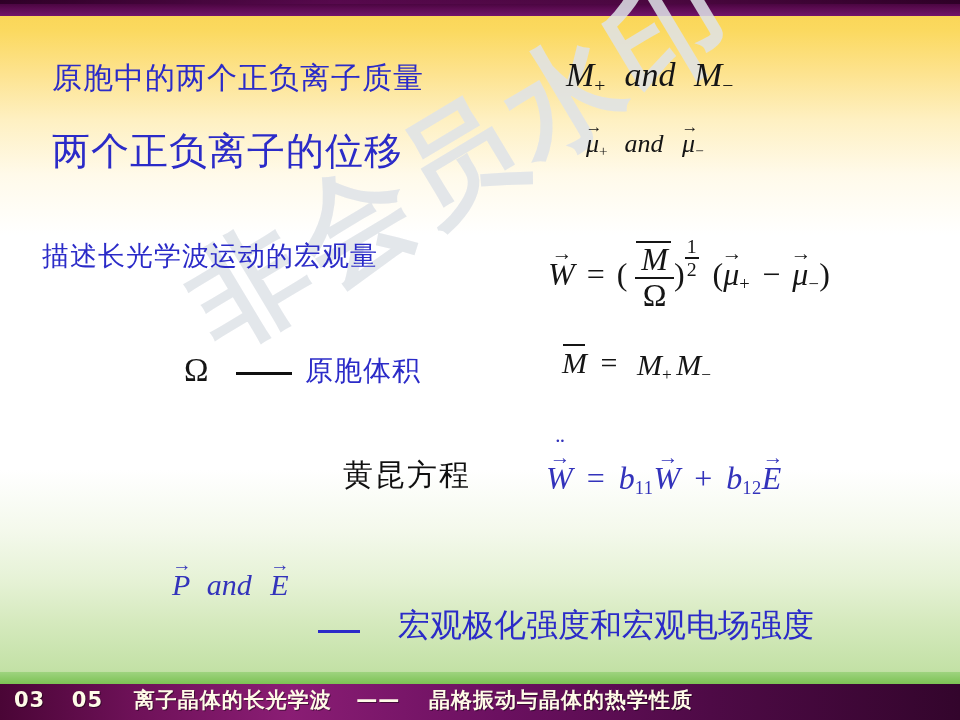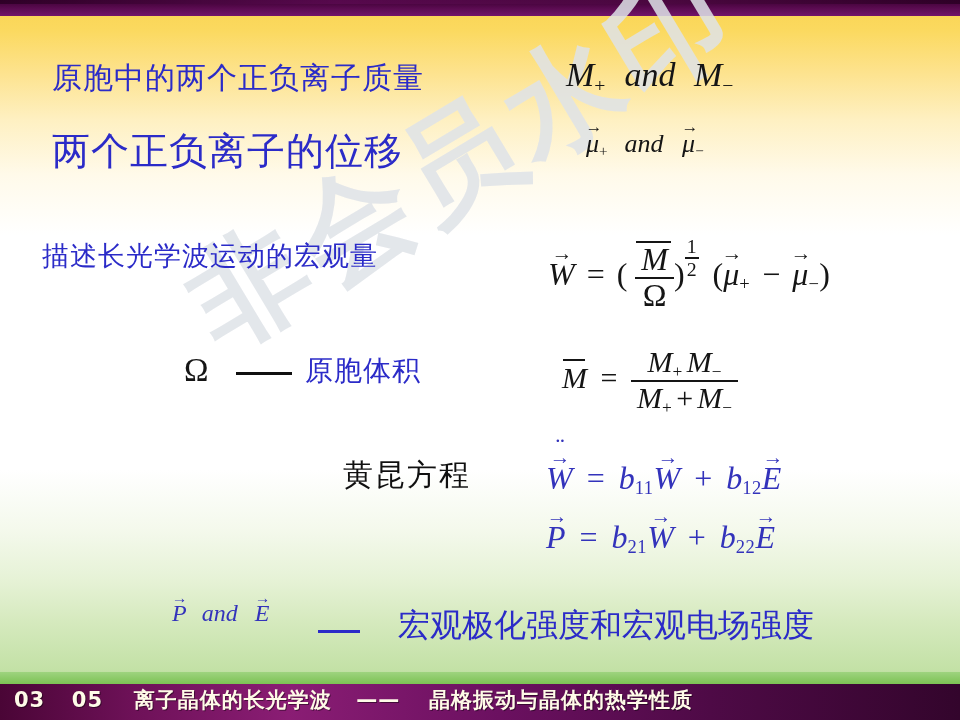--- a/index.html
+++ b/index.html
@@ -225,46 +225,36 @@
   </div>
   <div class="cn" style="left:305px; top:352px; font-size:28px; letter-spacing:1px;">原胞体积</div>
 
   <div class="math" style="left:562px; top:346px; font-size:30px;">
     <span class="vecbar bar it">M</span>
     <span class="up" style="margin:0 6px;">=</span>
     <span class="frac">
       <span class="num">
         <span class="it">M</span><sub class="s">+</sub><span class="it" style="margin-left:4px;">M</span><sub class="s">−</sub>
       </span>
-      <span class="den">
-        <span class="it">M</span><sub class="s">+</sub><span class="up" style="margin:0 4px;">+</span><span class="it">M</span><sub class="s">−</sub>
-      </span>
     </span>
   </div>
 
   <div class="cn black" style="left:313px; top:455px; font-size:30px; letter-spacing:2px;margin-left:30px;">黄昆方程</div>
 
   <div class="math blue" style="left:546px; top:460px; font-size:32px;">
     <span class="vecbar vec ddot it">W</span>
     <span class="up" style="margin:0 6px;">=</span>
     <span class="it">b</span><sub class="s">11</sub><span class="vecbar vec it">W</span>
     <span class="up" style="margin:0 6px;">+</span>
     <span class="it">b</span><sub class="s">12</sub><span class="vecbar vec it">E</span>
   </div>
 
-  <div class="math blue" style="left:546px; top:519px; font-size:32px;">
-    <span class="vecbar vec it">P</span>
-    <span class="up" style="margin:0 6px;">=</span>
-    <span class="it">b</span><sub class="s">21</sub><span class="vecbar vec it">W</span>
-    <span class="up" style="margin:0 6px;">+</span>
-    <span class="it">b</span><sub class="s">22</sub><span class="vecbar vec it">E</span>
-  </div>
-
-
-  <div class="math blue" style="left:172px; top:600px; font-size:24px;">
+
+
+  <div class="math blue" style="left:172px; top:568px; font-size:30px;">
     <span class="vecbar vec it">P</span>
     <span class="it" style="margin-left:9px;">and</span>
     <span class="vecbar vec it" style="margin-left:11px;">E</span>
   </div>
 
   <div class="cn" style="left:310px; top:610px; font-size:30px;">
     <span class="dash short"></span>
   </div>
 
   <div class="cn" style="left:398px; top:604px; font-size:32px; letter-spacing:0px;">宏观极化强度和宏观电场强度</div>

